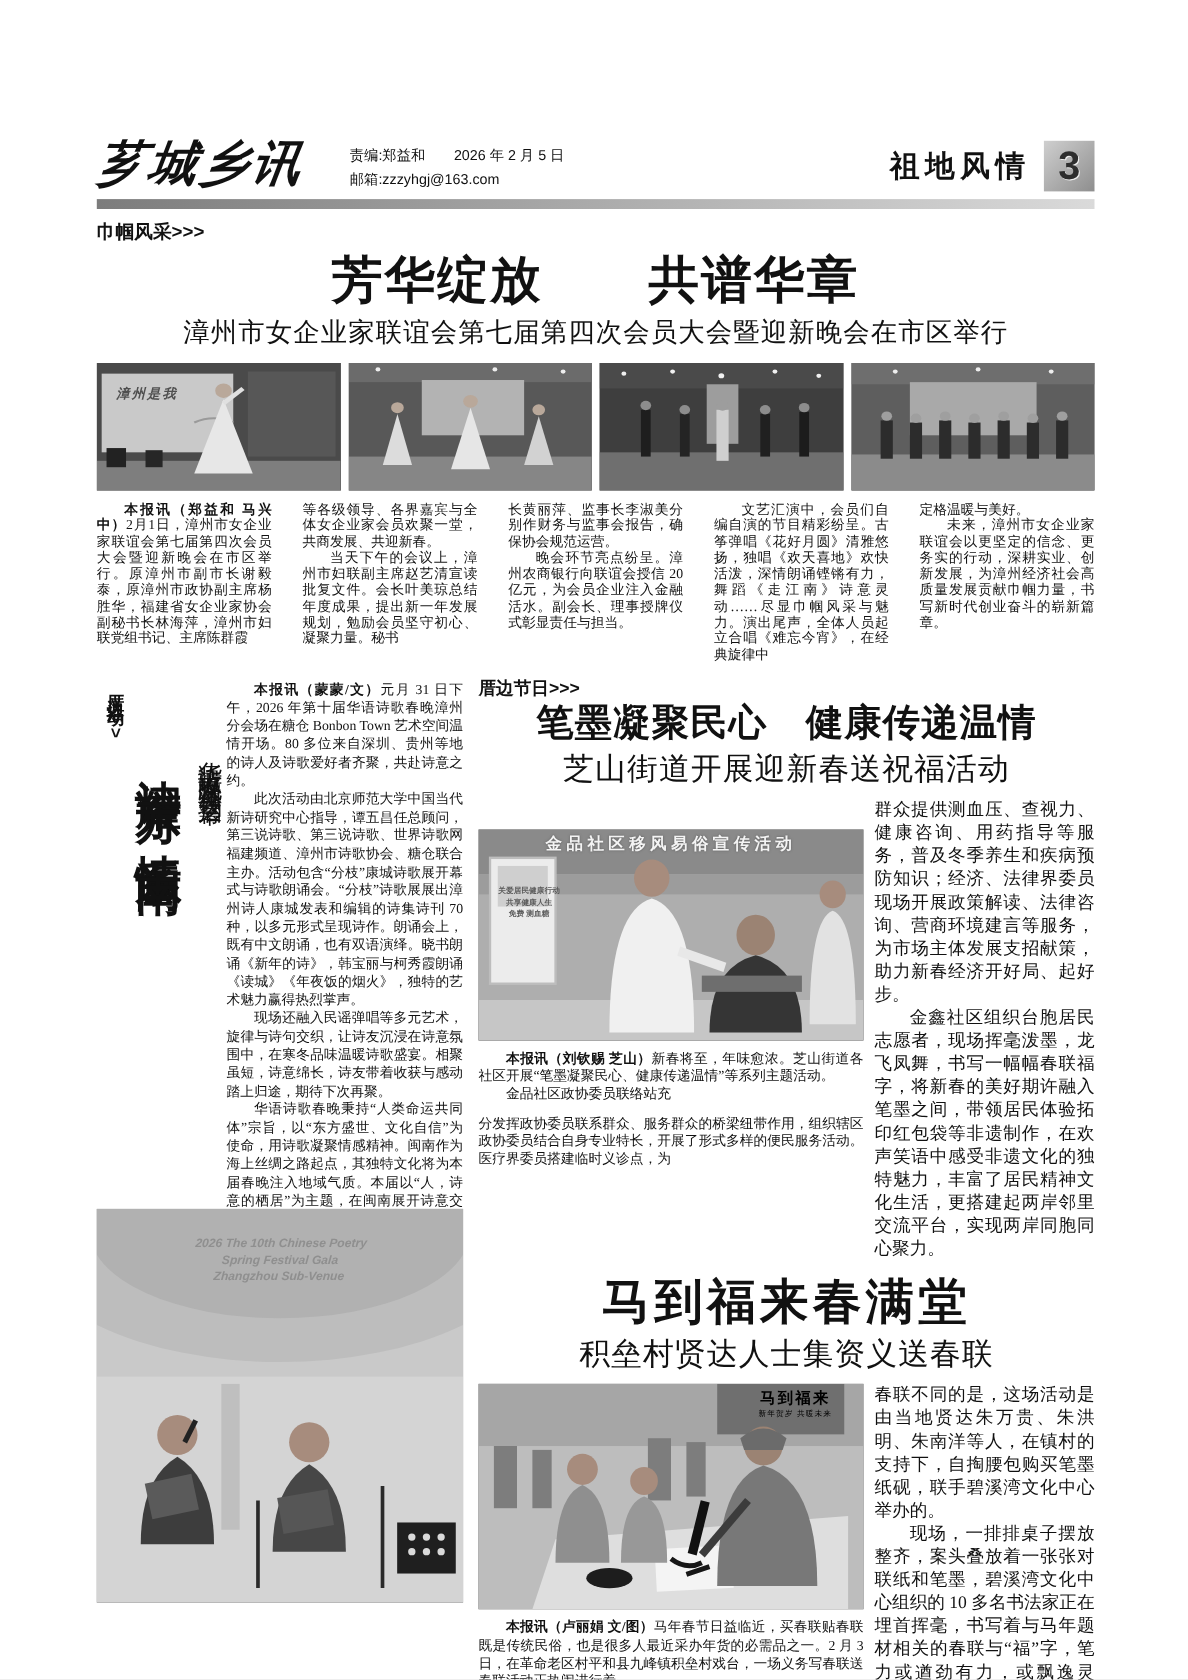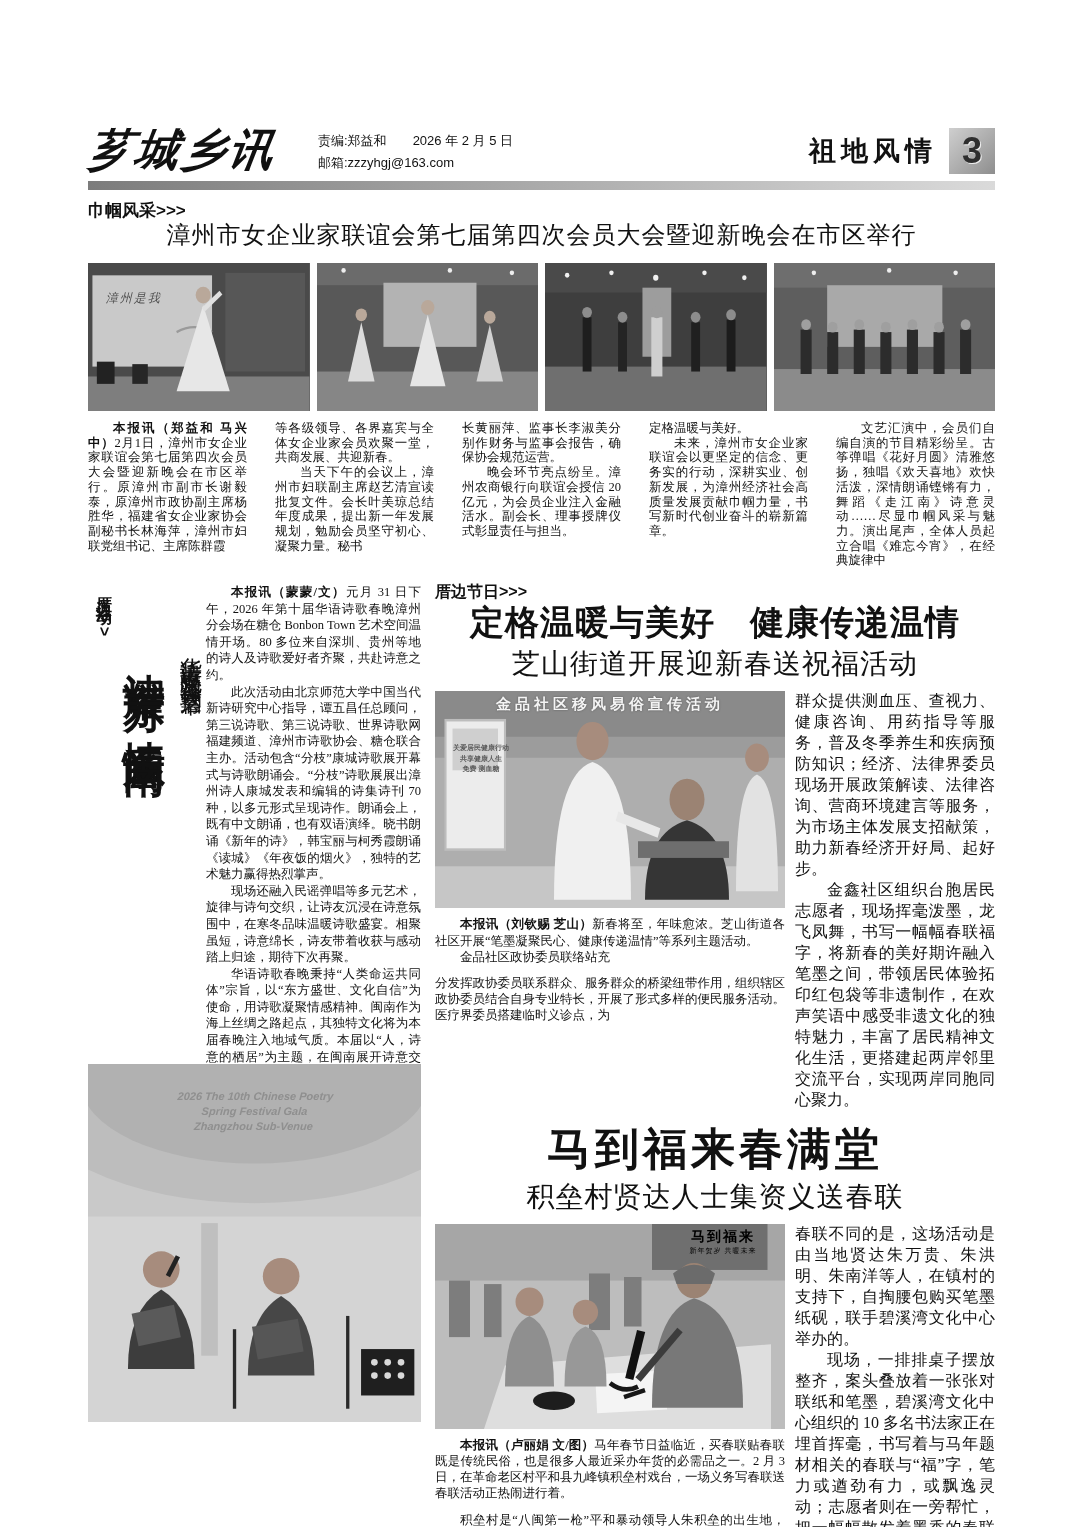--- a/index.html
+++ b/index.html
@@ -21,21 +21,21 @@
            text-shadow:1px 1px 0 #efefef;}
   .rule{height:9px;background:linear-gradient(to right,#7c7c7c,#dadada);margin-top:7px;}
 
   .kicker{font:bold 17px/1 "Liberation Sans","DejaVu Sans",sans-serif;margin:12px 0 0;}
 
   
   h1.main{font:bold 46px/1.1 "Liberation Sans","DejaVu Sans",sans-serif;text-align:center;
           margin:10px 0 6px;letter-spacing:2px;}
   .subhead{font-size:24px;text-align:center;margin:0 0 12px;letter-spacing:1px;}
 
-  .photos{display:flex;gap:7px;height:148px;}
+  .photos{display:flex;gap:7px;height:116px;font-weight:bold;}
   .photo{position:relative;overflow:hidden;background:#666;}
   .photo svg{position:absolute;inset:0;width:100%;height:100%;}
   .photos .photo{flex:1;}
 
   .cols5{display:flex;gap:28px;margin-top:10px;}
   .cols5 .colbox{flex:1;}
   .paras p{margin:0;text-indent:2em;text-align:justify;}
   .paras.cont p:first-child{text-indent:0;}
   .cols5 .paras p{font-size:12.5px;line-height:14.7px;}
 
@@ -56,21 +56,21 @@
   .left-photo{height:358px;margin-top:8px;}
 
   .artlabel{font:bold 16px/1 "Liberation Sans","DejaVu Sans",sans-serif;margin:0 0 2px;}
   h2.a2{font:bold 34px/1.1 "Liberation Sans","DejaVu Sans",sans-serif;text-align:center;margin:4px 0 4px;letter-spacing:1px;}
   h2.a3{font:bold 44px/1.1 "Liberation Sans","DejaVu Sans",sans-serif;text-align:center;margin:14px 0 4px;letter-spacing:4px;}
   .subhead2{font-size:28px;text-align:center;margin:0 0 8px;letter-spacing:1px;}
 
   .artbody{display:flex;gap:10px;}
   .artbody .lefthalf{width:350px;flex:none;}
   .artbody .sidecol{flex:1;min-width:0;}
-  .a2photo{height:217px;}
+  .a2photo{height:192px;margin-top:28px;}
   .a3photo{height:205px;}
   .twocol{display:flex;gap:10px;margin-top:8px;flex-direction:column;}
   .twocol .colbox{flex:1;min-width:0;}
   .twocol .paras p{font-size:12.5px;line-height:16.2px;}
 
   
   .ph-txt{position:absolute;font-family:"Liberation Sans","DejaVu Sans",sans-serif;pointer-events:none;}
   .screen-callig{left:8%;top:18%;color:#4f4f4f;font-size:12px;font-style:italic;
                  font-family:"DejaVu Serif",serif;letter-spacing:2px;}
   .gala-lines{left:0;right:0;top:7%;text-align:center;color:#8f8f8f;font-weight:bold;
@@ -99,20 +99,21 @@
     </div>
     <div class="hdr-right">
       <div class="section-name">祖地风情</div>
       <div class="pagenum">3</div>
     </div>
   </div>
   <div class="rule"></div>
 
   <div>
     <div class="kicker">巾帼风采&gt;&gt;&gt;</div>
+    <h1 class="main">芳华绽放　　共谱华章</h1>
     <div class="subhead">漳州市女企业家联谊会第七届第四次会员大会暨迎新晚会在市区举行</div>
 
     <div class="photos">
       <div class="photo">
         <svg viewBox="0 0 100 60" preserveAspectRatio="none" aria-hidden="true">
           <rect width="100" height="60" fill="#4a4a4a"></rect>
           <rect x="2" y="5" width="54" height="37" fill="#c9c9c9"></rect>
           <path d="M40 28 q8 -4 16 0" stroke="#9a9a9a" fill="none" stroke-width="1"></path>
           <rect x="0" y="46" width="100" height="14" fill="#7e7e7e"></rect>
           <rect x="4" y="40" width="8" height="9" fill="#222"></rect>
@@ -200,26 +201,26 @@
           <p><b>本报讯（郑益和 马兴中）</b>2月1日，漳州市女企业家联谊会第七届第四次会员大会暨迎新晚会在市区举行。原漳州市副市长谢毅泰，原漳州市政协副主席杨胜华，福建省女企业家协会副秘书长林海萍，漳州市妇联党组书记、主席陈群霞</p>
         </div>
       <div class="colbox paras cont">
           <p>等各级领导、各界嘉宾与全体女企业家会员欢聚一堂，共商发展、共迎新春。</p>
           <p>当天下午的会议上，漳州市妇联副主席赵艺清宣读批复文件。会长叶美琼总结年度成果，提出新一年发展规划，勉励会员坚守初心、凝聚力量。秘书</p>
         </div>
       <div class="colbox paras cont">
           <p>长黄丽萍、监事长李淑美分别作财务与监事会报告，确保协会规范运营。</p>
           <p>晚会环节亮点纷呈。漳州农商银行向联谊会授信 20 亿元，为会员企业注入金融活水。副会长、理事授牌仪式彰显责任与担当。</p>
         </div>
+      <div class="colbox paras">
+          <p>文艺汇演中，会员们自编自演的节目精彩纷呈。古筝弹唱《花好月圆》清雅悠扬，独唱《欢天喜地》欢快活泼，深情朗诵铿锵有力，舞蹈《走江南》诗意灵动……尽显巾帼风采与魅力。演出尾声，全体人员起立合唱《难忘今宵》，在经典旋律中</p>
+        </div>
       <div class="colbox paras cont">
           <p>定格温暖与美好。</p>
           <p>未来，漳州市女企业家联谊会以更坚定的信念、更务实的行动，深耕实业、创新发展，为漳州经济社会高质量发展贡献巾帼力量，书写新时代创业奋斗的崭新篇章。</p>
-        </div>
-      <div class="colbox paras">
-          <p>文艺汇演中，会员们自编自演的节目精彩纷呈。古筝弹唱《花好月圆》清雅悠扬，独唱《欢天喜地》欢快活泼，深情朗诵铿锵有力，舞蹈《走江南》诗意灵动……尽显巾帼风采与魅力。演出尾声，全体人员起立合唱《难忘今宵》，在经典旋律中</p>
         </div>
     </div>
   </div>
 
   <div class="mainrow">
 
     <div class="left-art">
       <div class="left-top">
         <div class="vlabel">厝边活动&gt;&gt;&gt;</div>
         <div class="vhead">诗耀东方　情系闽南</div>
@@ -263,21 +264,21 @@
         <div class="ph-txt gala-lines" style="white-space:pre-line;">2026 The 10th Chinese Poetry
 Spring Festival Gala
 Zhangzhou Sub-Venue</div>
       </div>
     </div>
 
     <div class="right-col">
 
       <div>
         <div class="artlabel">厝边节日&gt;&gt;&gt;</div>
-        <h2 class="a2">定格温暖与美好　健康传递温情</h2>
+        <h2 class="a2">笔墨凝聚民心　健康传递温情</h2>
         <div class="subhead2">芝山街道开展迎新春送祝福活动</div>
         <div class="artbody">
           <div class="lefthalf">
             <div class="photo a2photo">
               <svg viewBox="0 0 100 52" preserveAspectRatio="none" aria-hidden="true">
                 <rect width="100" height="52" fill="#aeaeae"></rect>
                 <rect x="0" y="0" width="100" height="11" fill="#8a8a8a"></rect>
                 <rect x="0" y="11" width="100" height="5" fill="#9c9c9c"></rect>
                 <rect x="3" y="7" width="17" height="31" fill="#ececec" stroke="#bdbdbd" stroke-width="0.6"></rect>
                 <rect x="5" y="9" width="13" height="10" fill="#cfcfcf"></rect>

